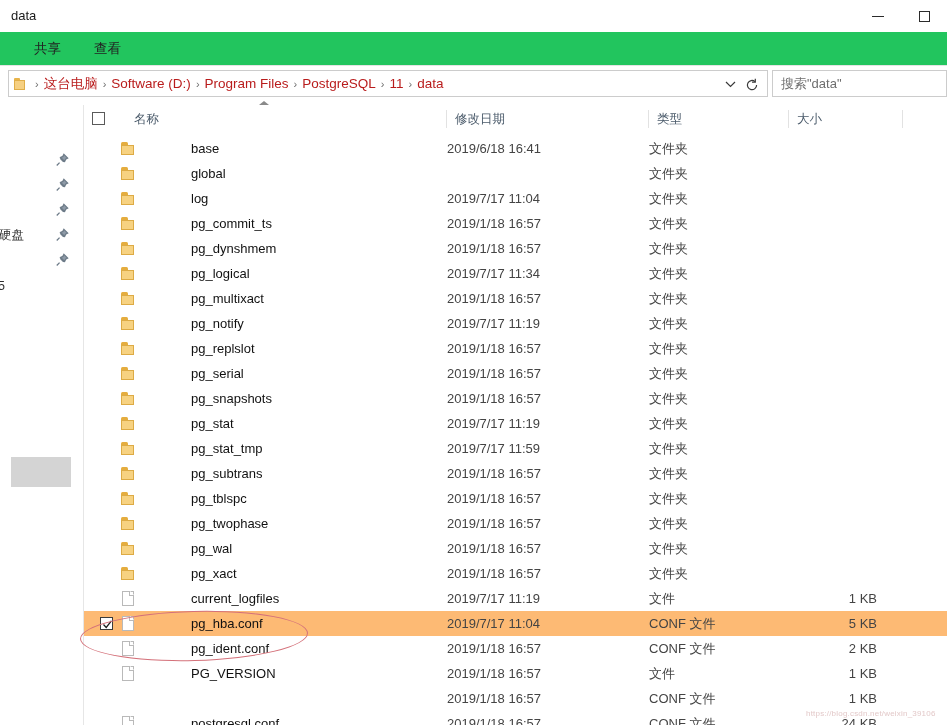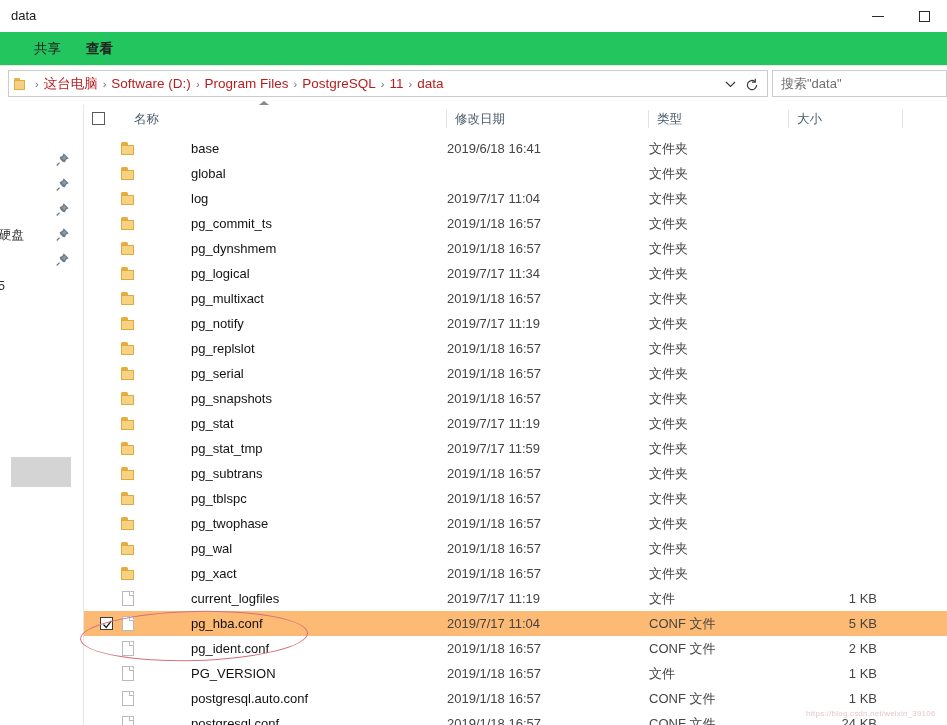--- a/index.html
+++ b/index.html
@@ -33,21 +33,21 @@
   .ribbon {
     position:absolute; left:0; top:32px; width:947px; height:33px;
     background:#22c55e;
   }
   .tab {
     position:absolute; top:7px;
     font-size:13.5px; color:#222; line-height:19px;
     padding:0 2px;
   }
   .tab-share { left:32px; }
-  .tab-view  { left:84px;font-weight:bold; }
+  .tab-view  { left:92px; }
   .ribbon-underline {
     position:absolute; left:0; top:65px; width:947px; height:1px; background:#e4e4e4;
   }
 
   
   .addressbar {
     position:absolute; left:0; top:70px; width:947px; height:27px;
   }
   .addr-box {
     position:absolute; left:8px; top:0; width:760px; height:27px;
@@ -645,39 +645,31 @@
               <div class="file-ic-fold"></div>
             </div>
           </div>
           <span class="name-text">PG_VERSION</span>
         </div>
         <div class="cell-date">2019/1/18 16:57</div>
         <div class="cell-type">文件</div>
         <div class="cell-size">1 KB</div>
       </div>
       <div class="row">
+        <div class="cell-date">2019/1/18 16:57</div>
+        <div class="cell-type">CONF 文件</div>
+        <div class="cell-size">1 KB</div>
+      </div>
+      <div class="row">
         <div class="cell-name">
           <div class="icon-wrap">
             <div class="file-ic">
               <div class="file-ic-fold"></div>
             </div>
           </div>
-          <span class="name-text">postgresql.auto.conf</span>
-        </div>
-        <div class="cell-date">2019/1/18 16:57</div>
-        <div class="cell-type">CONF 文件</div>
-        <div class="cell-size">1 KB</div>
-      </div>
-      <div class="row">
-        <div class="cell-name">
-          <div class="icon-wrap">
-            <div class="file-ic">
-              <div class="file-ic-fold"></div>
-            </div>
-          </div>
           <span class="name-text">postgresql.conf</span>
         </div>
         <div class="cell-date">2019/1/18 16:57</div>
         <div class="cell-type">CONF 文件</div>
         <div class="cell-size">24 KB</div>
       </div>
     </div>
 
   <div class="annot-ellipse"></div>
 

